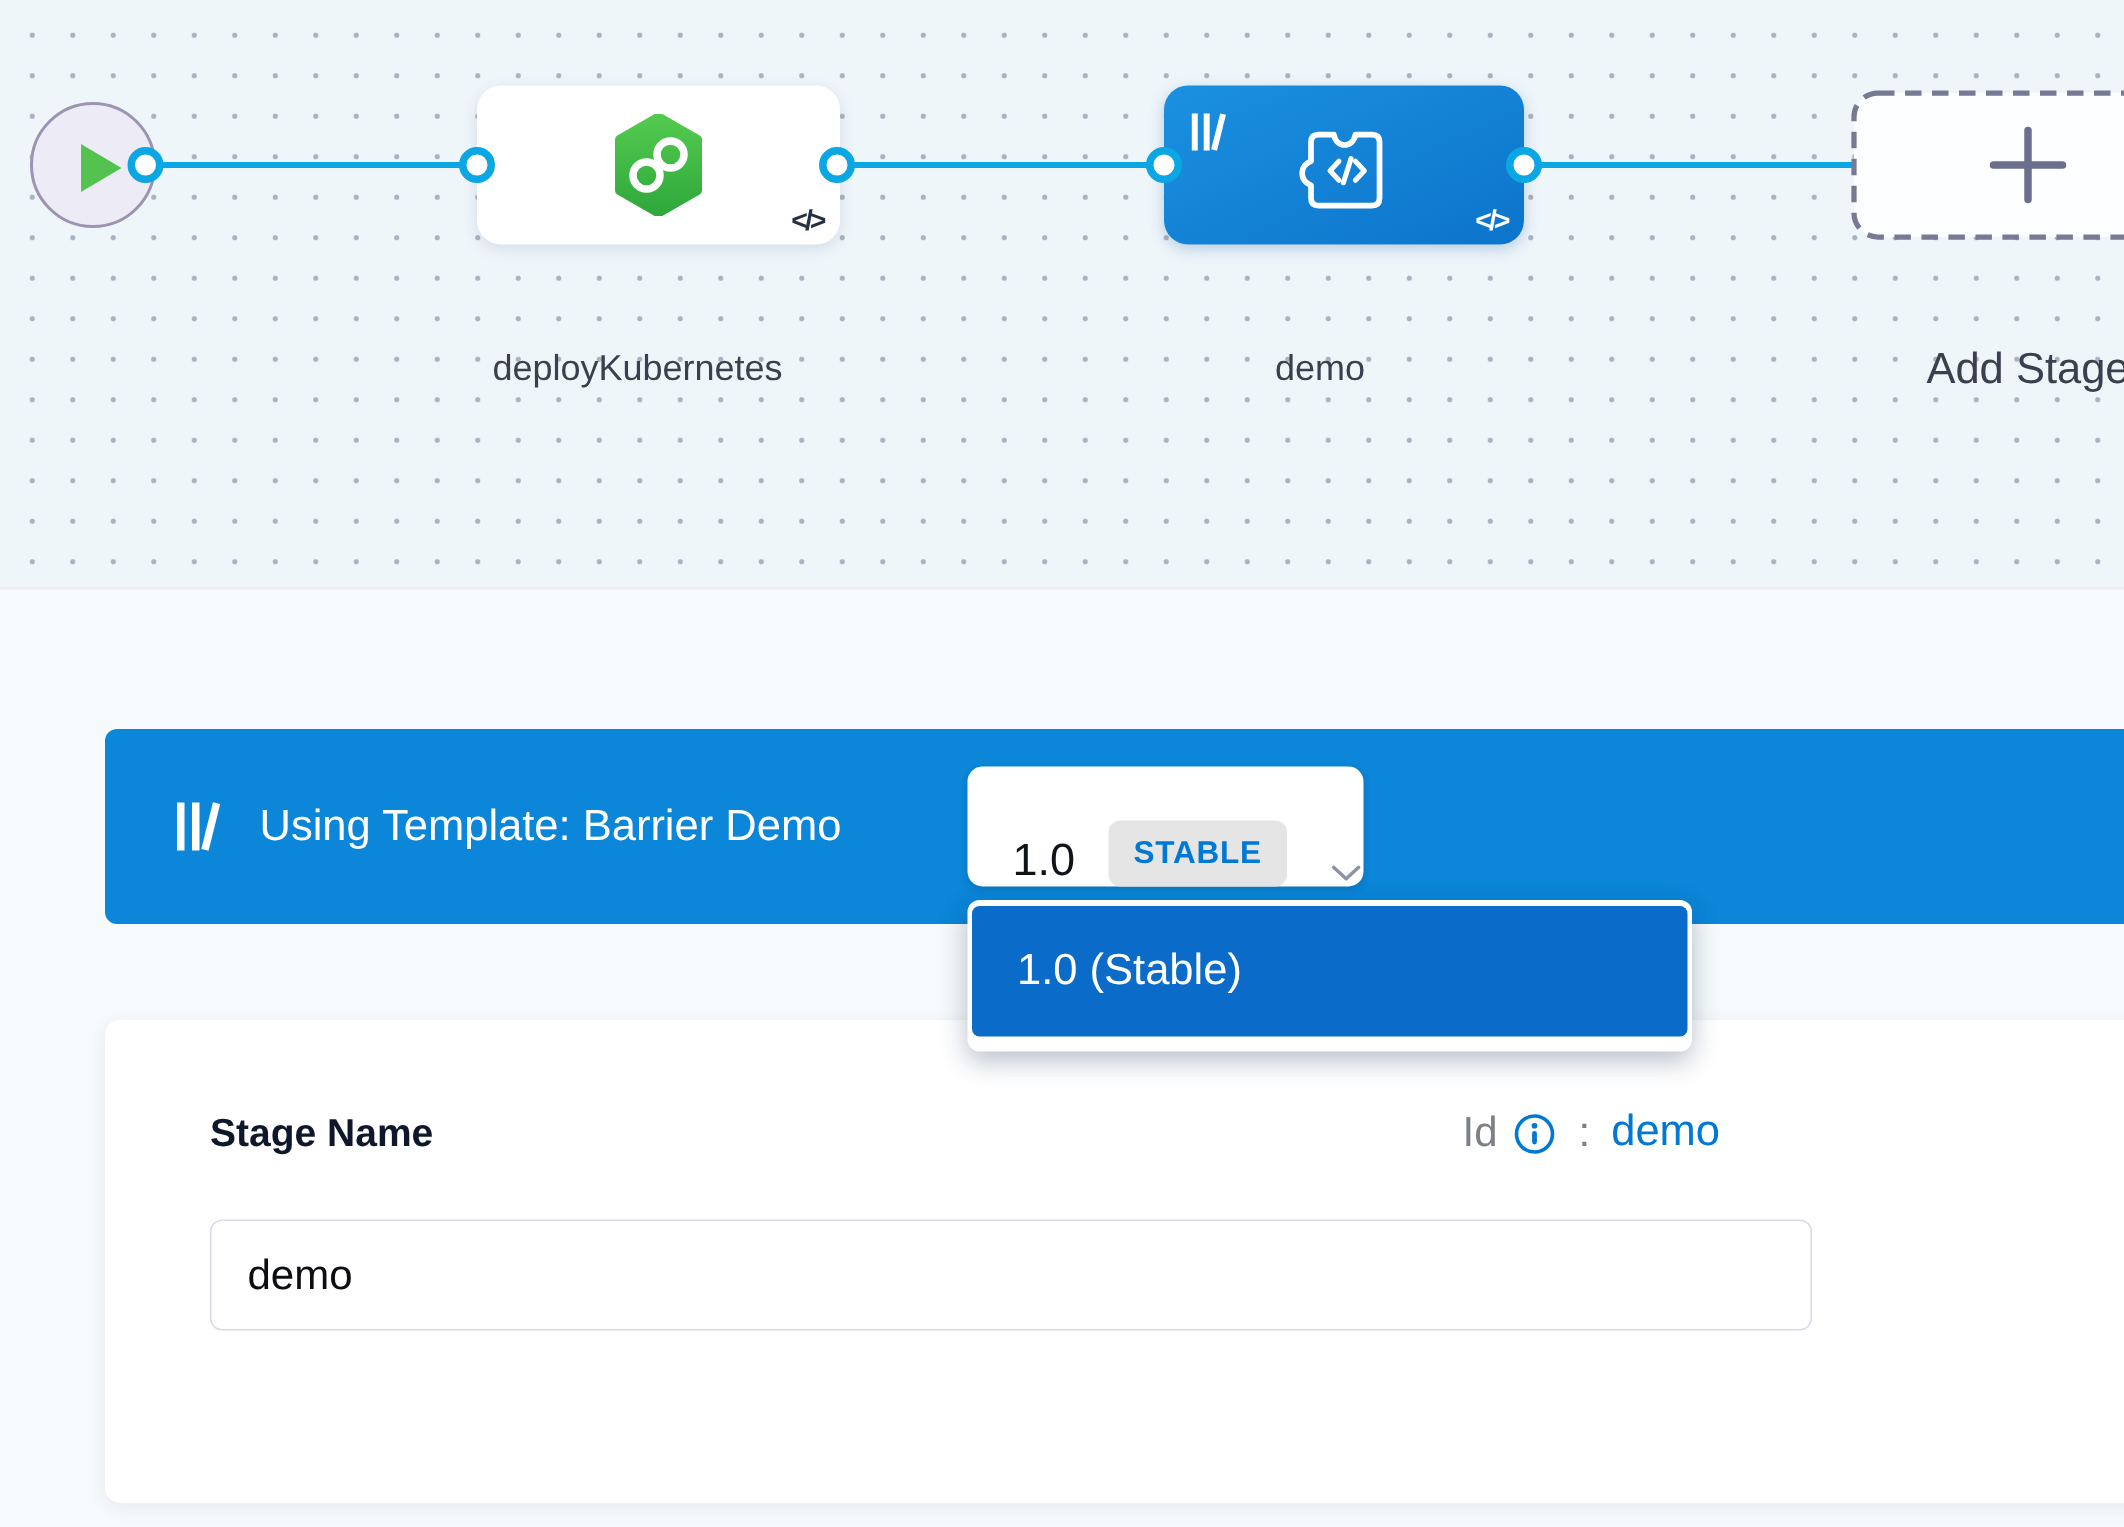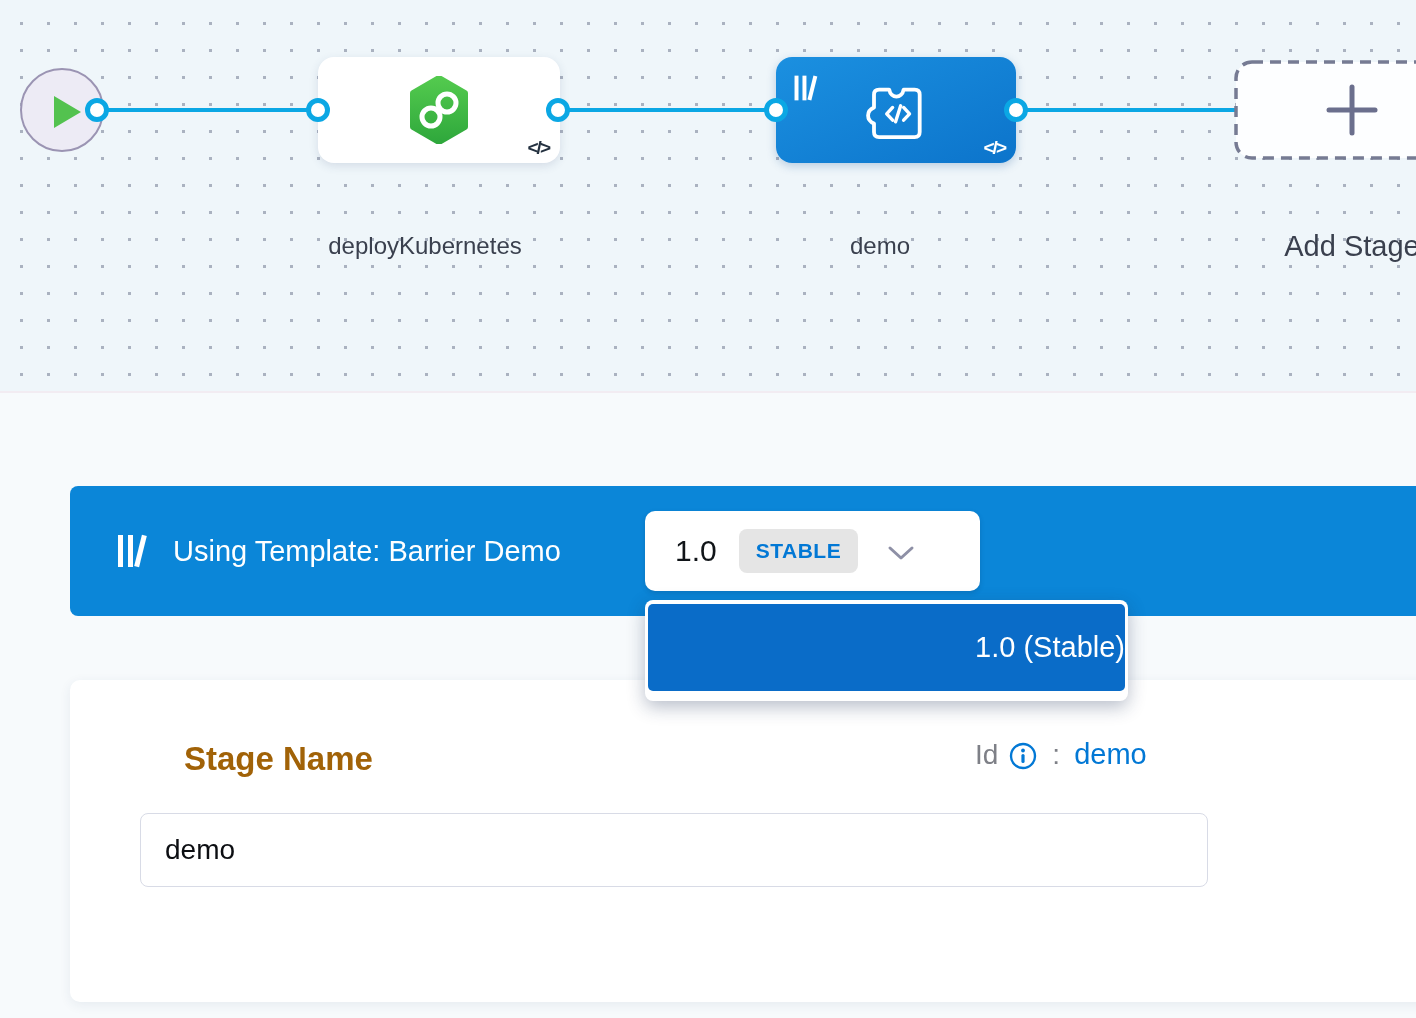--- a/index.html
+++ b/index.html
@@ -42,41 +42,41 @@
   .lbl-deploy { left:305px; width:240px; word-break:break-all; }
   .lbl-demo  { left:780px; width:200px; }
   .lbl-add   { left:1252px; width:200px; font-size:29px; white-space:nowrap; }
 
   
   .banner { position:absolute; left:70px; top:486px; width:1356px; height:130px;
     background:#0b86d8; border-radius:8px; display:flex; align-items:center; }
   .banner-title { color:#fff; font-size:29px; font-weight:400; margin-left:24px; }
   .banner-icon { margin-left:45px; }
 
-  .version-box { position:absolute; left:575px; top:25px; width:335px; height:80px;
-    background:#fff; border-radius:10px; display:flex; align-items:center;
+  .version-box { position:absolute; left:575px; top:25px; width:264px; height:80px;
+    background:#fff; border-radius:10px; display:flex; align-items:flex-end;
     box-shadow:0 2px 5px rgba(10,40,80,0.18); cursor:pointer; }
   .version-num { font-size:30px; font-weight:500; color:#101418; margin-left:30px; }
   .version-badge { margin-left:22px; background:#e5e5e5; color:#0278d5;
     font-size:21px; font-weight:bold; letter-spacing:0.5px;
     padding:10px 17px; border-radius:8px; }
   .version-chevron { margin-left:28px; margin-top:4px; }
 
   
   .dropdown { position:absolute; left:645px; top:600px; width:483px;
     background:#fff; border-radius:8px; padding:4px 3px 10px 3px;
-    box-shadow:0 6px 18px rgba(20,40,80,0.30); z-index:5;text-align:right; }
+    box-shadow:0 6px 18px rgba(20,40,80,0.30); z-index:5; }
   .dropdown-item { height:87px; line-height:87px; background:#0a6cc8; color:#fff;
     border-radius:5px; font-size:29px; font-weight:500; padding-left:30px; cursor:pointer; }
 
   
   .card { position:absolute; left:70px; top:680px; width:1380px; height:322px;
     background:#fff; border-radius:10px; box-shadow:0 3px 12px rgba(40,60,100,0.08); }
-  .field-label { position:absolute; left:70px; top:60px; font-size:33px;
-    font-weight:600; color:#a16207;margin-left:44px; }
+  .field-label { position:absolute; left:70px; top:60px; font-size:26px;
+    font-weight:600; color:#0f172a; }
   .id-row { position:absolute; left:905px; top:58px; display:flex;
     align-items:flex-end; font-size:28px; color:#7e8087; }
   .id-colon { margin-left:14px; }
   .id-value { margin-left:14px; color:#0278d5; font-size:29px; font-weight:500; }
   .id-info { margin-left:10px; margin-top:3px; cursor:pointer; }
   .stage-input { position:absolute; left:70px; top:133px; width:1068px; height:74px;
     border:1.5px solid #d8dbe6; border-radius:8px; font-size:28px; padding-left:24px;
     color:#0c0e12; font-family:"Liberation Sans", sans-serif; background:#fff; outline:none; }
 </style>
 </head>

